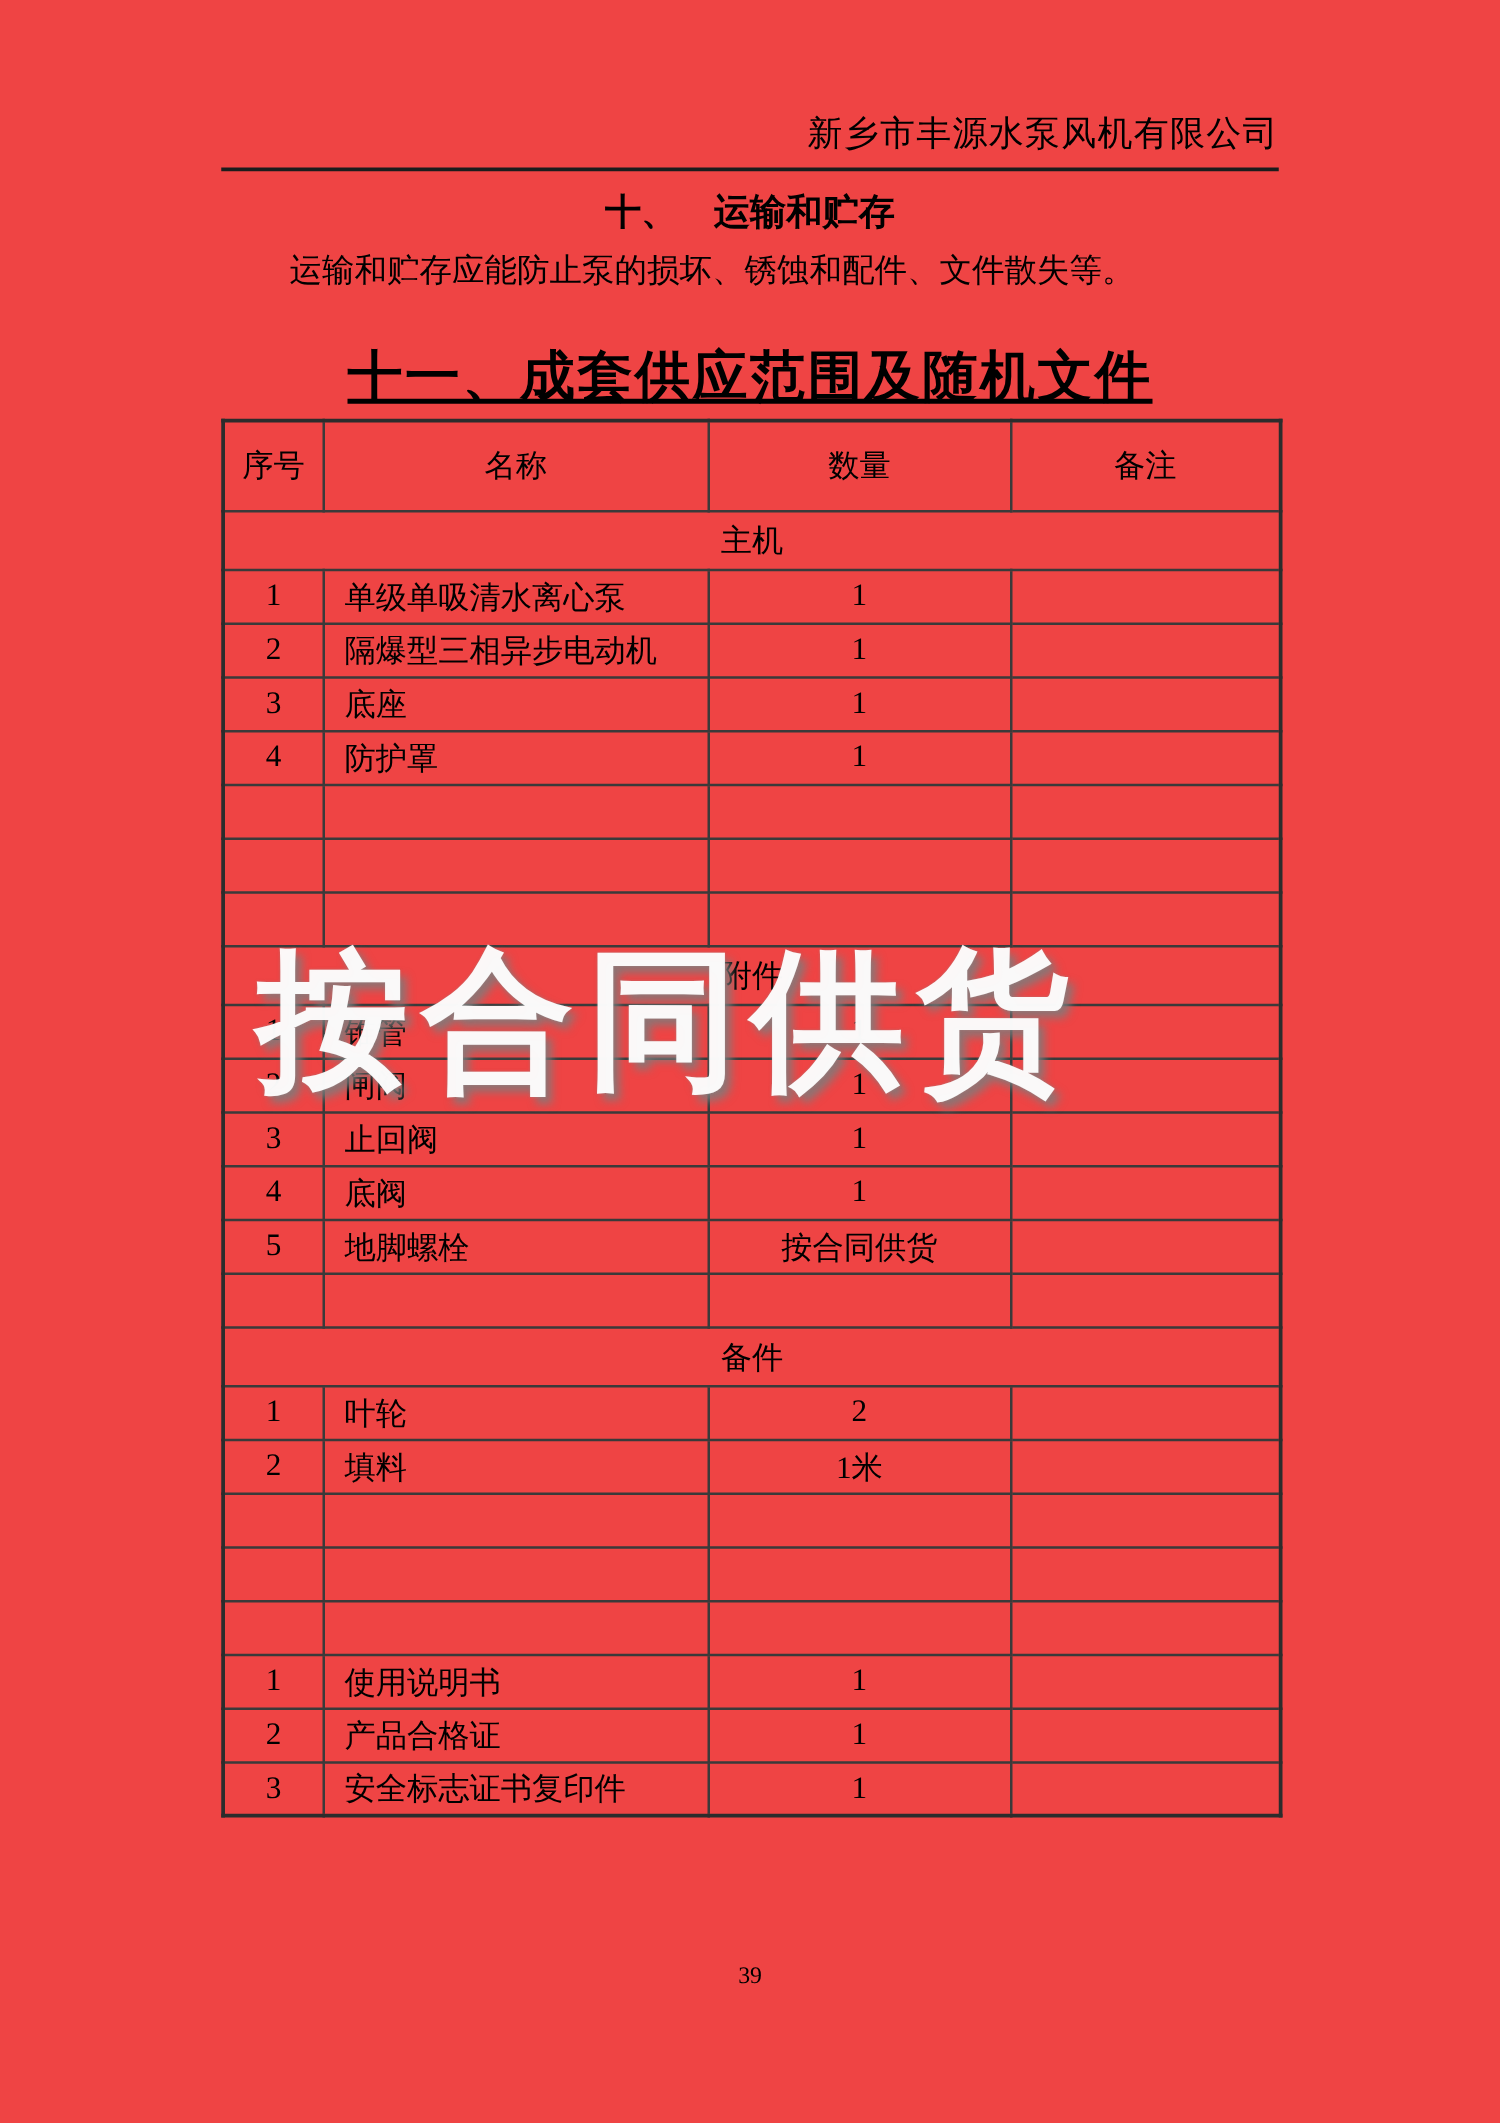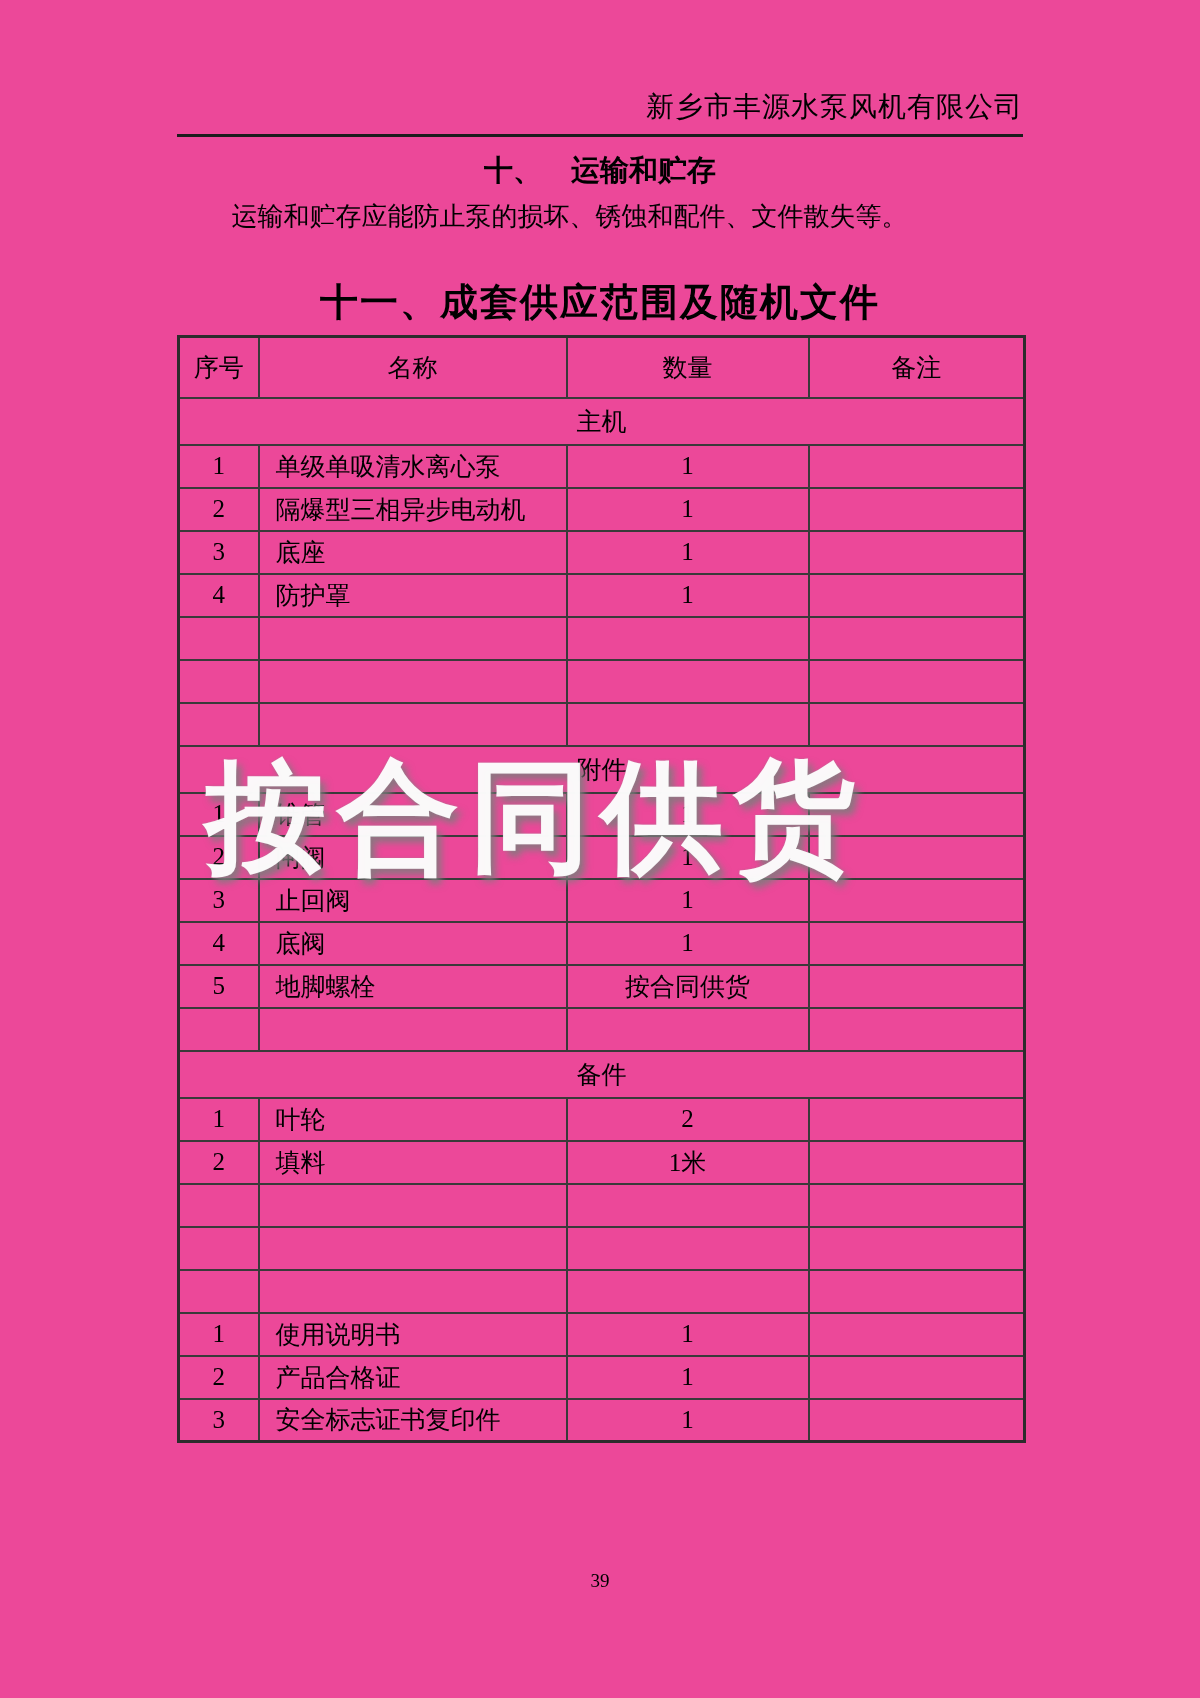--- a/index.html
+++ b/index.html
@@ -4,21 +4,21 @@
 <style>
   * { margin: 0; padding: 0; box-sizing: border-box; }
   html, body { background: #e8e8e8; }
   body { font-family: "Liberation Serif", "DejaVu Serif", serif; color: #111; }
 
   .page {
     position: relative;
     width: 1200px;
     height: 1698px;
     margin: 0 auto;
-    background: #ec4899;
+    background: #ef4444;
     overflow: hidden;
   }
 
   .content {
     position: absolute;
     left: 177px;
     top: 0;
     width: 846px;
   }
 
@@ -52,43 +52,44 @@
     margin-top: 8px;
     font-size: 26px;
     line-height: 36px;
     text-indent: 2.1em;
     color: #000;
   }
 
   .title-supply {
     margin-top: 44px;
     text-align: center;
-    font-size: 38px;
+    font-size: 44px;
     line-height: 46px;
     font-weight: bold;
     letter-spacing: 2px;
     color: #000;
+    text-decoration: underline;
   }
 
   table.supply-table {
     margin-top: 10px;
     width: 846px;
     border-collapse: collapse;
     table-layout: fixed;
     font-size: 25px;
     color: #000;
   }
   table.supply-table td {
     border: 2px solid #3a3a3a;
     overflow: hidden;
     white-space: nowrap;
   }
   table.supply-table { border: 3px solid #2c2c2c; }
 
-  tr.head-row  { height: 61px; }
+  tr.head-row  { height: 72px; }
   tr.group-row { height: 47px; }
   tr.data-row  { height: 43px; }
 
   td.c-seq  { text-align: center; }
   td.c-name { text-align: left; padding-left: 16px; }
   td.c-qty  { text-align: center; }
   td.c-note { text-align: center; }
   td.c-head { text-align: center; }
   td.c-group { text-align: center; }
 

